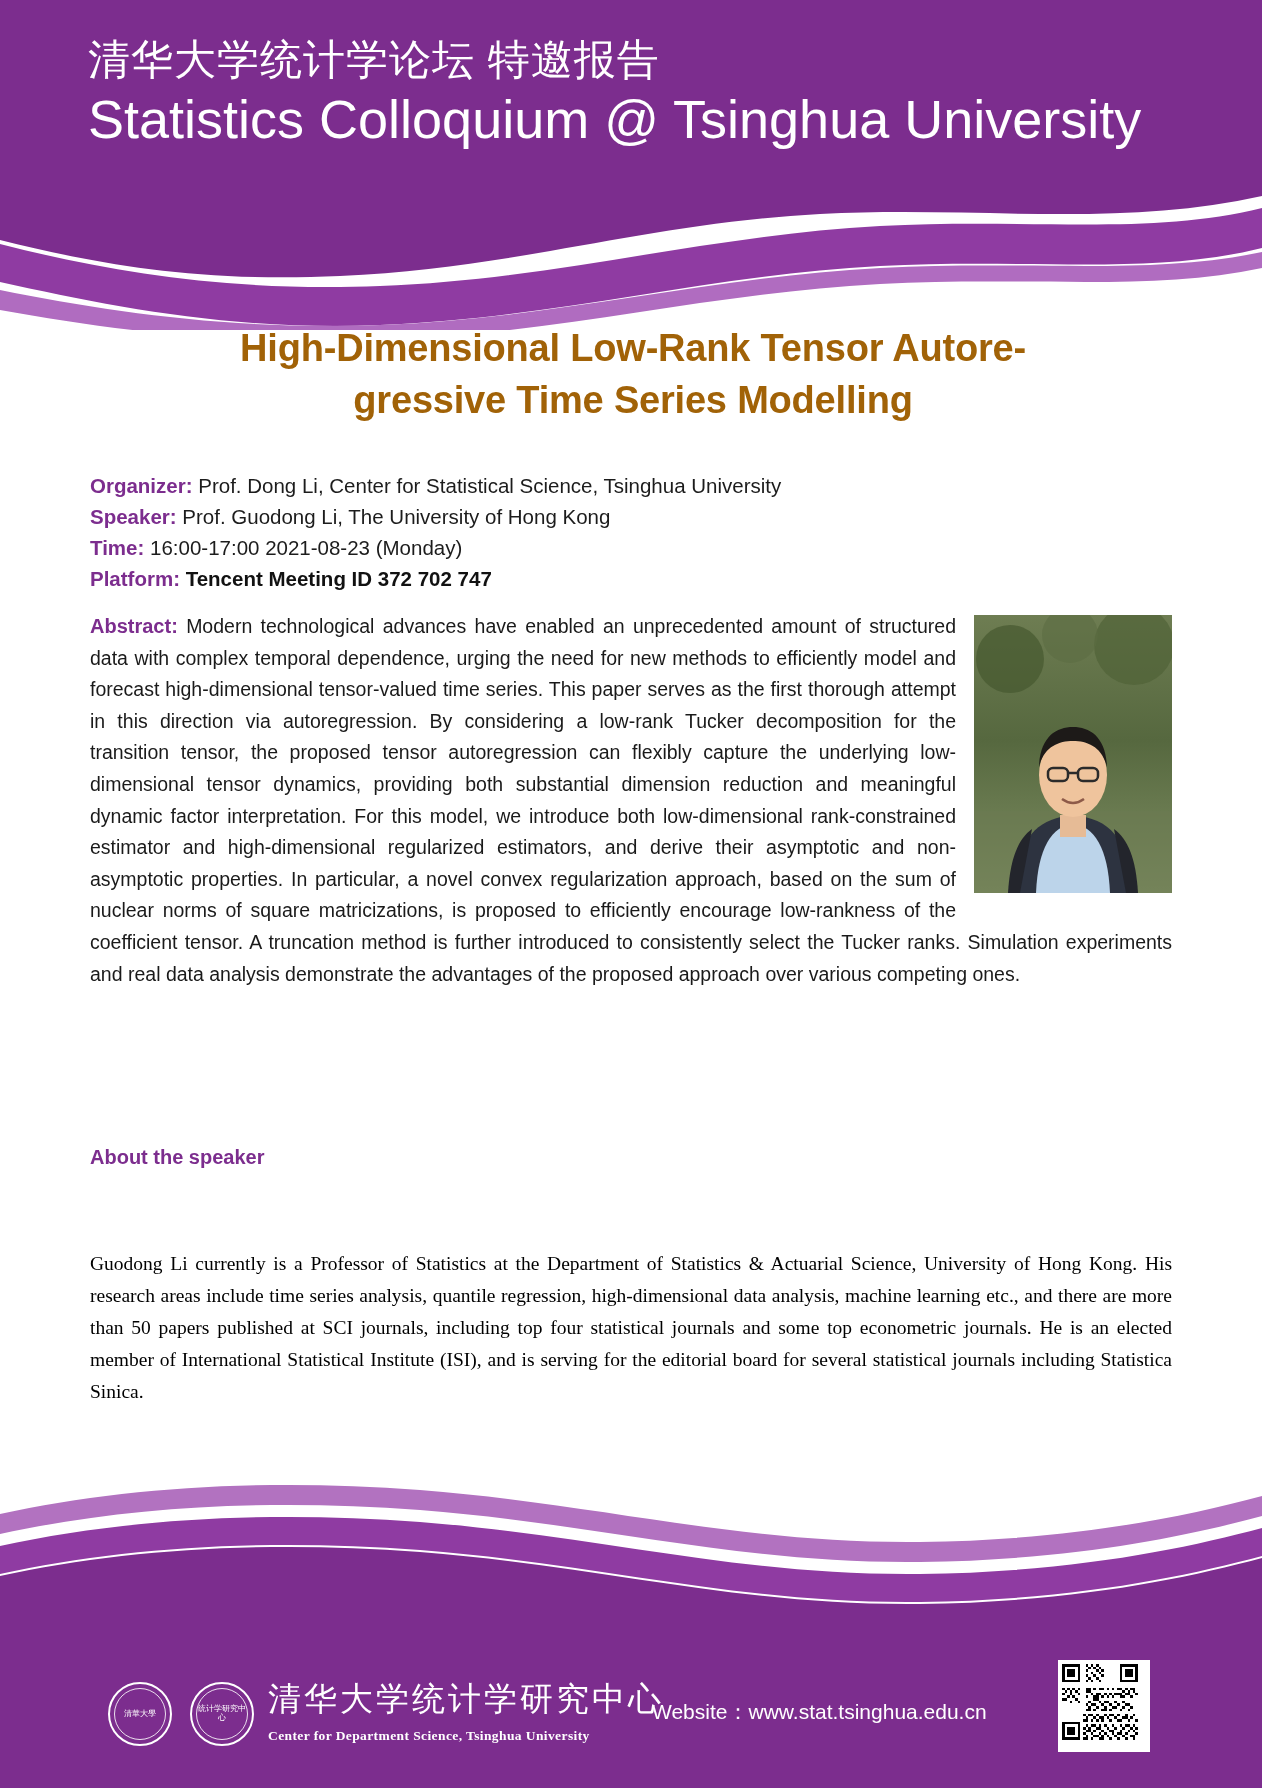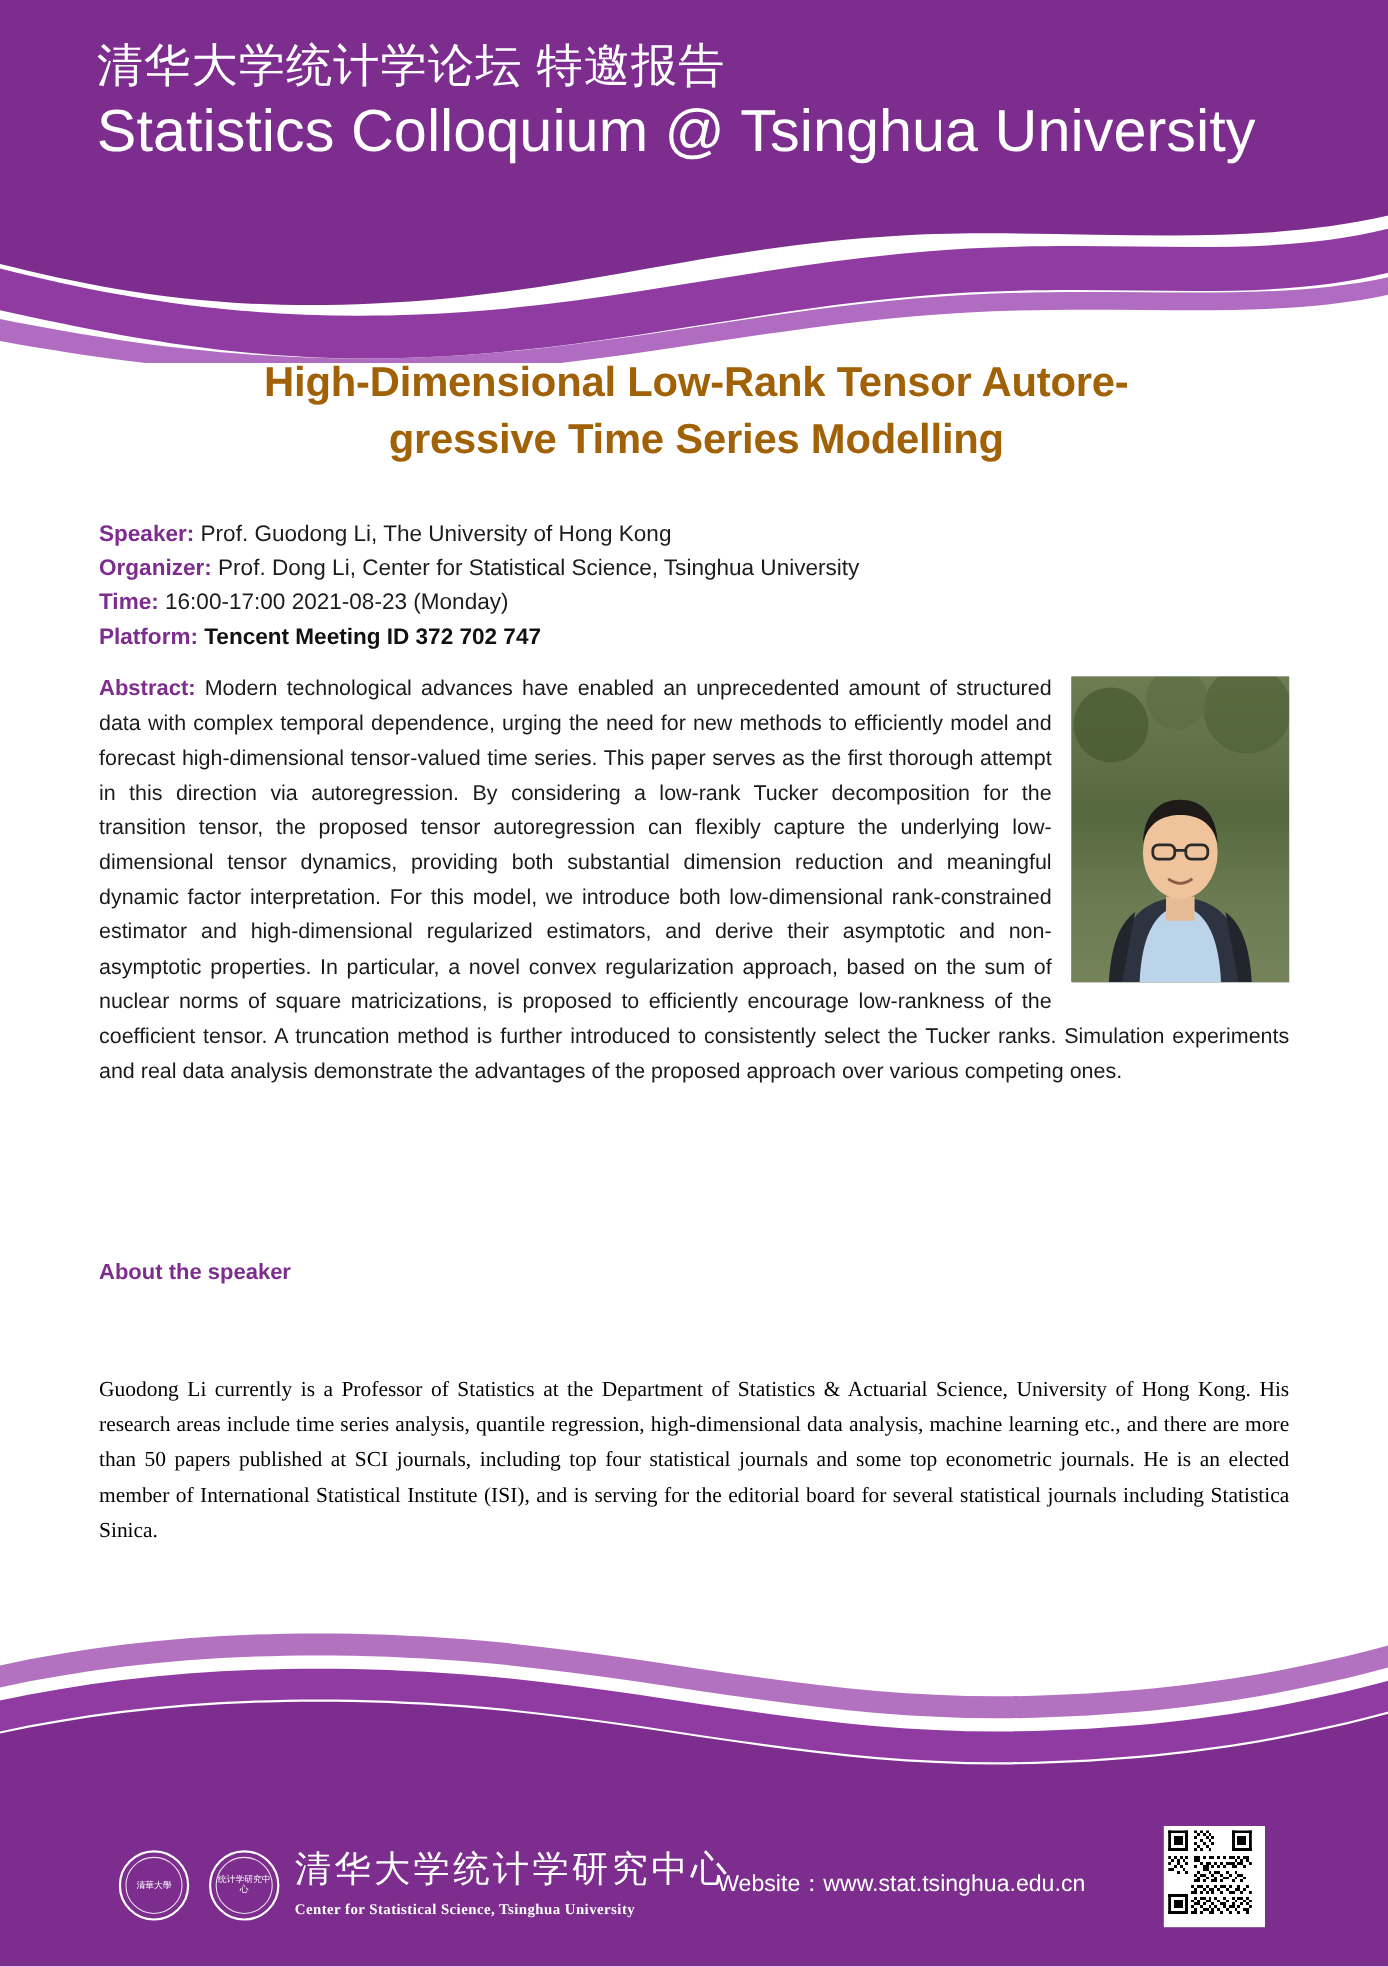--- a/index.html
+++ b/index.html
@@ -242,26 +242,26 @@
     <div class="header-en">Statistics Colloquium @ Tsinghua University</div>
   </div>
 
   <div class="title-block">
     <div class="title-line">High-Dimensional Low-Rank Tensor Autore-</div>
     <div class="title-line">gressive Time Series Modelling</div>
   </div>
 
   <div class="meta">
     <div class="meta-row">
+      <span class="meta-label">Organizer:</span>
+      <span>Prof. Dong Li, Center for Statistical Science, Tsinghua University</span>
+    </div>
+    <div class="meta-row">
       <span class="meta-label">Speaker:</span>
       <span>Prof. Guodong Li, The University of Hong Kong</span>
-    </div>
-    <div class="meta-row">
-      <span class="meta-label">Organizer:</span>
-      <span>Prof. Dong Li, Center for Statistical Science, Tsinghua University</span>
     </div>
     <div class="meta-row">
       <span class="meta-label">Time:</span>
       <span>16:00-17:00  2021-08-23 (Monday)</span>
     </div>
     <div class="meta-row">
       <span class="meta-label">Platform:</span>
       <span class="meta-strong">Tencent Meeting ID 372 702 747</span>
     </div>
   </div>
@@ -310,21 +310,21 @@
   </div>
 
   <div class="footer-content">
     <div class="logo-seal" id="seal-tsinghua">
       <div class="inner">清華大學</div>
     </div>
     <div class="logo-seal" id="seal-css">
       <div class="inner">统计学研究中心</div>
     </div>
     <div class="footer-cn">清华大学统计学研究中心</div>
-    <div class="footer-en">Center for Statistical Science, Tsinghua University</div>
+    <div class="footer-en">Center for Department Science, Tsinghua University</div>
     <div class="footer-website">
       <span>Website：</span><span>www.stat.tsinghua.edu.cn</span>
     </div>
     <div class="qr">
       <svg width="76" height="76" viewBox="0 0 29 29" shape-rendering="crispEdges" xmlns="http://www.w3.org/2000/svg" aria-hidden="true">
         <rect width="29" height="29" fill="#ffffff"></rect>
         <g fill="#000000">
           <rect x="0" y="0" width="7" height="1"></rect>
             <rect x="0" y="6" width="7" height="1"></rect>
           <rect x="0" y="0" width="1" height="7"></rect>

